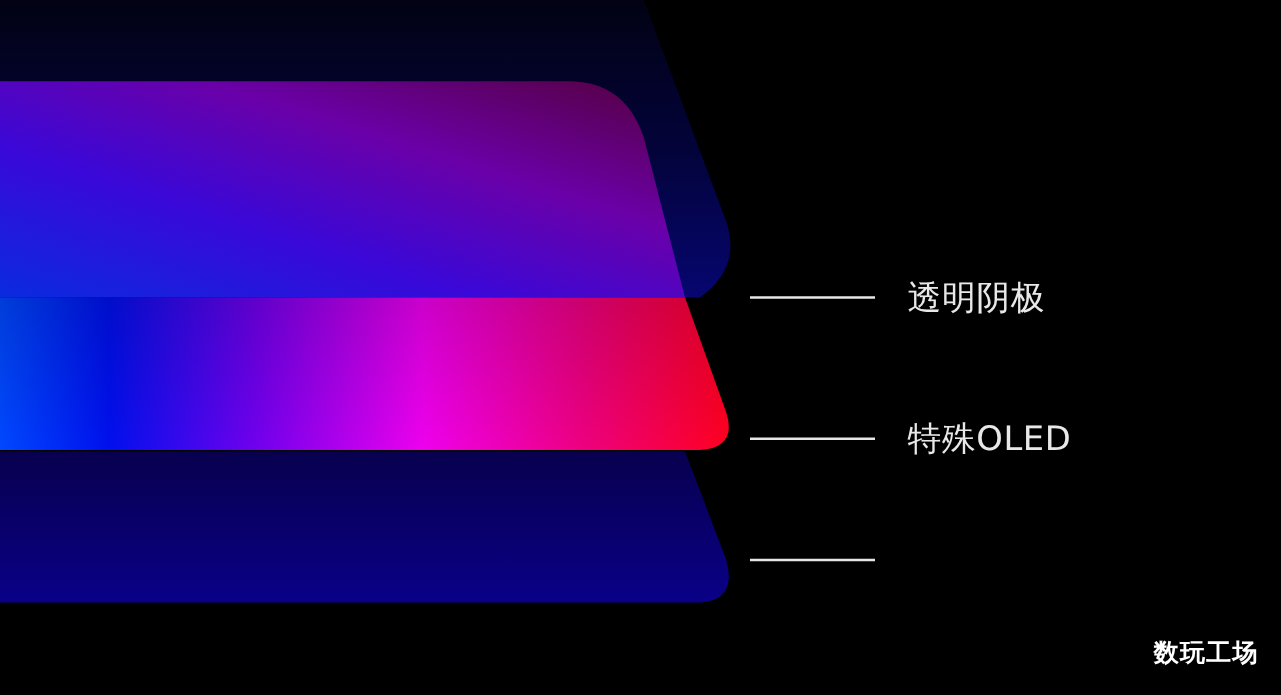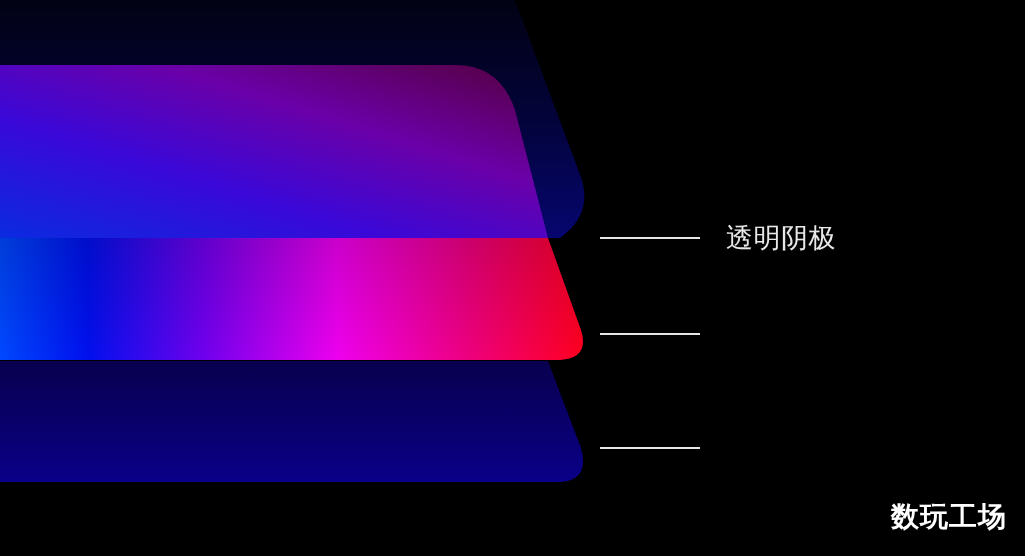--- a/index.html
+++ b/index.html
@@ -3,21 +3,21 @@
 <meta charset="utf-8">
 <style>
   html, body { margin:0; padding:0; }
   body { width:1025px; height:556px; background:#000; overflow:hidden; position:relative;
          font-family:"DejaVu Sans","Liberation Sans",sans-serif; }
   .stage { position:absolute; left:0; top:0; width:1025px; height:556px; }
   svg.layers { position:absolute; left:0; top:0; }
   .label-row { position:absolute; left:600px; display:flex; align-items:center; }
   .leader { width:100px; height:2px; background:#e6e6e6; }
   .label { margin-left:26px; color:#e8e8e8; font-size:27px; letter-spacing:0.5px; white-space:nowrap; }
-  .watermark { position:absolute; right:18px; bottom:20px; color:#ffffff; font-size:28px; font-weight:bold; letter-spacing:1px; }
+  .watermark { position:absolute; right:18px; bottom:20px; color:#ffffff; font-size:20px; font-weight:bold; letter-spacing:1px; }
 </style>
 </head>
 <body>
 
 <div class="stage">
   <svg class="layers" width="1025" height="556" viewBox="0 0 1025 556">
     <defs>
       <linearGradient id="backFade" x1="0" y1="0" x2="0" y2="1">
         <stop offset="0" stop-color="#020214"></stop>
         <stop offset="0.5" stop-color="#03033a"></stop>
@@ -57,20 +57,21 @@
     <path d="M0 361 L548 361 L581 448 Q590 480 560 482 L0 482 Z" fill="url(#arrayGrad)"></path>
   </svg>
 
   <div class="label-row" style="top:220px;">
     <div class="leader"></div>
     <div class="label">透明阴极</div>
   </div>
 
   <div class="label-row" style="top:333px;">
     <div class="leader"></div>
+    <div class="label">特殊OLED</div>
   </div>
 
   <div class="label-row" style="top:447px;">
     <div class="leader"></div>
   </div>
 
   <div class="watermark">数玩工场</div>
 </div>
 
 </body></html>

